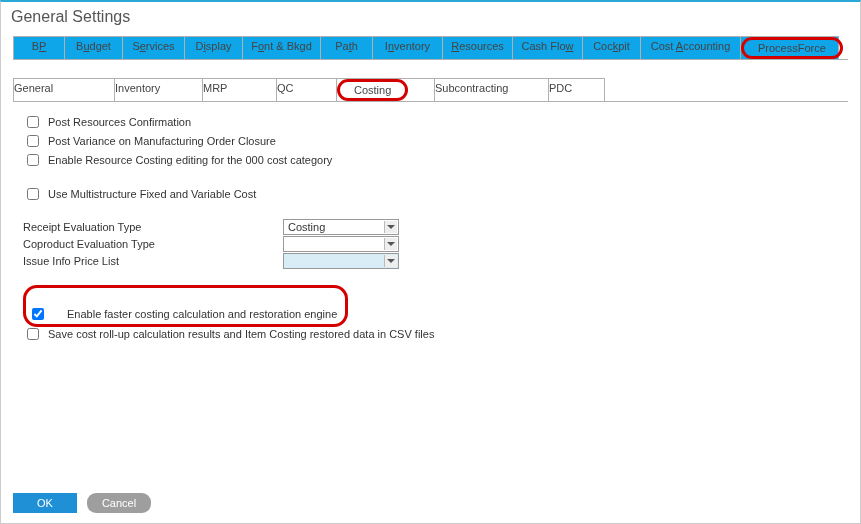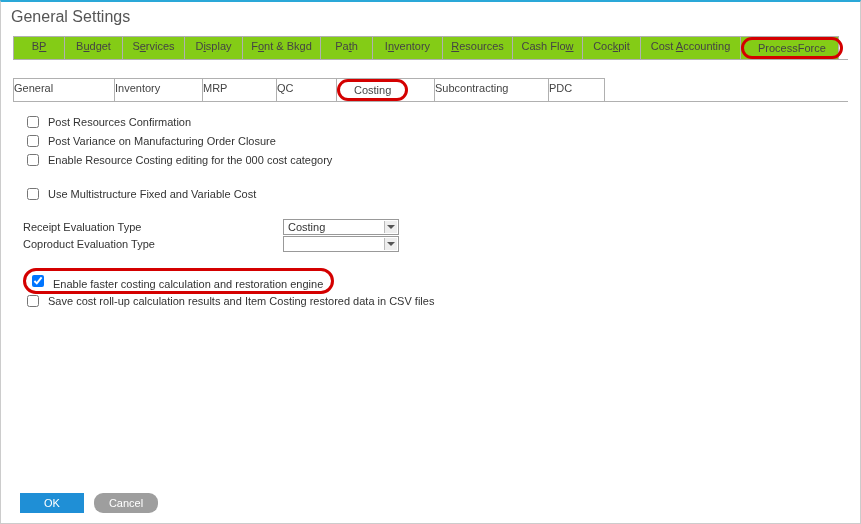--- a/index.html
+++ b/index.html
@@ -1,43 +1,43 @@
 <!DOCTYPE html>
 <html><head>
 <meta charset="utf-8">
 <style>
   * { box-sizing: border-box; font-family: Tahoma, Arial, sans-serif; }
   body { margin: 0; background: #fff; font-size: 11px; color: #333; }
   .window { width: 861px; height: 524px; border-top: 2px solid #2aa8d8; border-bottom: 1px solid #ccc; border-left: 1px solid #ccc; border-right: 1px solid #ccc; position: relative; }
   .title { font-size: 16px; color: #555; padding: 6px 10px 10px 10px; }
   .tabrow { display: flex; border-bottom: 1px solid #b0b0b0; margin: 0 12px; }
-  .tab { border: 1px solid #b0b0b0; border-bottom: none; padding: 3px 8px; font-size: 11px; color: #444; background: #84cc16; cursor: pointer; text-align: center; white-space: nowrap; }
+  .tab { border: 1px solid #b0b0b0; border-bottom: none; padding: 3px 8px; font-size: 11px; color: #444; background: #0ea5e9; cursor: pointer; text-align: center; white-space: nowrap; }
   .tab + .tab { border-left: none; }
   .tab .u { text-decoration: underline; }
   .subtabrow { display: flex; border-bottom: 1px solid #b0b0b0; margin: 18px 12px 0 12px; }
   .subtab { border: 1px solid #b0b0b0; border-bottom: none; padding: 3px 0; font-size: 11px; color: #444; background: #fff; cursor: pointer; text-align: left; flex: 0 0 auto; }
   .subtab + .subtab { border-left: none; }
   .content { padding: 10px 22px 0 22px; }
   .checkline { display: flex; align-items: center; gap: 6px; margin: 1px 0; font-size: 11px; }
   .checkline input { width: 12px; height: 12px; }
   .spacer { height: 14px; }
   .formrow { display: flex; align-items: center; margin: 1px 0; }
   .formlabel { width: 260px; font-size: 11px; }
   .select { width: 116px; height: 16px; border: 1px solid #999; background: #fff; position: relative; display: flex; align-items: center; font-size: 11px; padding-left: 4px; }
   .select .arrow { position: absolute; right: 1px; top: 1px; bottom: 1px; width: 13px; background: #eee; border-left: 1px solid #bbb; display: flex; align-items: center; justify-content: center; }
   .select .arrow::after { content: ""; border-left: 4px solid transparent; border-right: 4px solid transparent; border-top: 4px solid #555; }
   .select.blue { background: #d9edf7; }
   .tab.highlighted, .subtab.highlighted { padding: 0; }
   .tab.highlighted .inner, .subtab.highlighted .inner { border: 3px solid #d40000; border-radius: 12px; padding: 2px 14px; display: inline-block; }
-  .footer { position: absolute; bottom: 10px; left: 19px; display: flex; gap: 10px; }
+  .footer { position: absolute; bottom: 10px; left: 12px; display: flex; gap: 10px; }
   .btn { width: 64px; height: 20px; display: flex; align-items: center; justify-content: center; font-size: 11px; cursor: pointer; }
   .btn.primary { background: #1f8fd6; color: #fff; }
   .btn.secondary { background: #9e9e9e; color: #fff; border-radius: 9px; }
   .checkline.hl { position: relative; }
-  .checkline.hl .ovalwrap { border: 3px solid #d40000; border-radius: 14px; padding: 1px 8px 1px 2px; display: inline-flex; align-items: flex-end; gap: 6px; }
+  .checkline.hl .ovalwrap { border: 3px solid #d40000; border-radius: 14px; padding: 17px 8px 1px 2px; display: inline-flex; align-items: center; gap: 20px; }
 </style>
 </head>
 <body>
 
 <div class="window">
   <div class="title">General Settings</div>
 
   <div class="tabrow">
     <div class="tab" style="width:52px"><span>B</span><span class="u">P</span><span></span></div>
     <div class="tab" style="width:58px"><span>B</span><span class="u">u</span><span>dget</span></div>
@@ -93,20 +93,27 @@
         <span class="arrow"></span>
       </div>
     </div>
     <div class="formrow">
       <div class="formlabel">Coproduct Evaluation Type</div>
       <div class="select">
         <span></span>
         <span class="arrow"></span>
       </div>
     </div>
+    <div class="formrow">
+      <div class="formlabel">Issue Info Price List</div>
+      <div class="select blue">
+        <span></span>
+        <span class="arrow"></span>
+      </div>
+    </div>
 
     <div class="spacer"></div>
 
     <div class="checkline hl">
       <span class="ovalwrap">
         <input type="checkbox" checked="" style="">
         <span>Enable faster costing calculation and restoration engine</span>
       </span>
     </div>
     <div class="checkline" style="margin-top:-3px">

